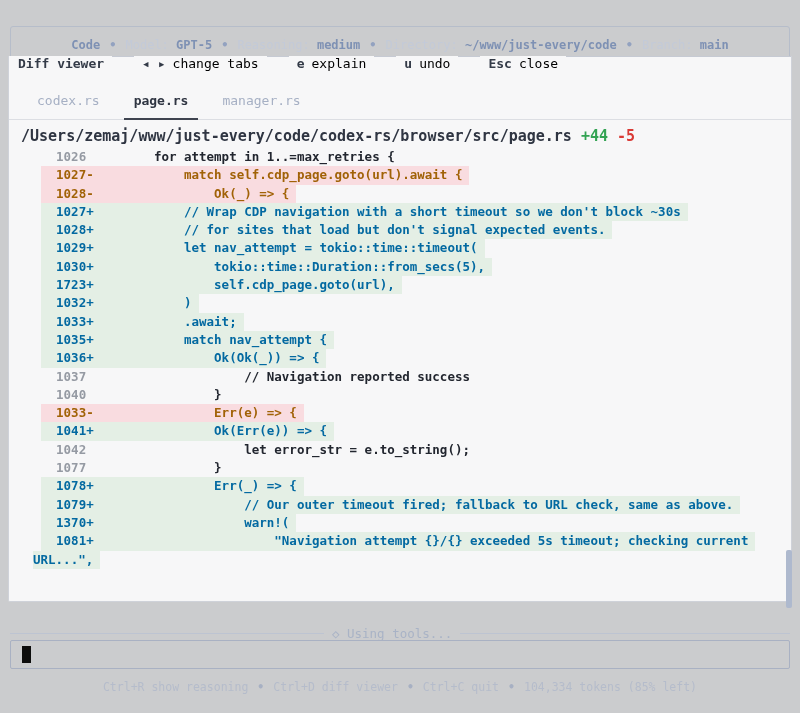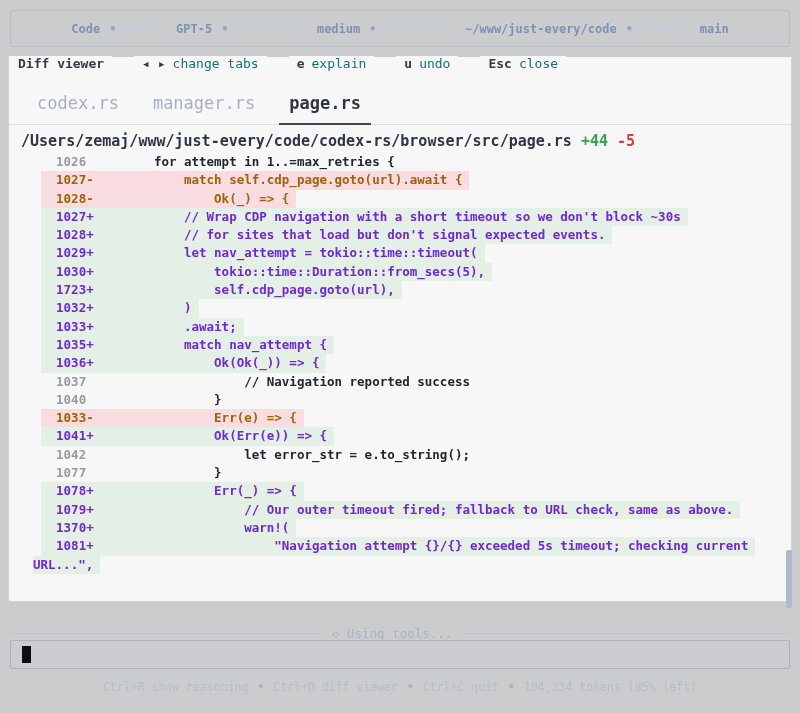--- a/index.html
+++ b/index.html
@@ -3,47 +3,47 @@
 <meta charset="utf-8">
 <style>
   html,body{margin:0;padding:0;}
   body{
     width:800px;height:713px;position:relative;overflow:hidden;
     background:#cbccce;
     font-family:"DejaVu Sans Mono","Liberation Mono",monospace;
   }
   
   .topbar{
-    position:absolute;left:10px;top:10px;width:780px;height:37px;
+    position:absolute;left:10px;top:26px;width:780px;height:37px;
     box-sizing:border-box;border:1px solid #b6bdca;border-radius:3px;
     display:flex;align-items:center;justify-content:center;
     font-size:12px;white-space:pre;
   }
   .tb-val{color:#7e91b4;font-weight:700;}
   .tb-label{color:#c3cad8;}
   .tb-bullet{color:#93a2c0;margin:0 9px;font-weight:700;}
   
   .panel{
     position:absolute;left:8px;top:56px;width:784px;height:546px;
     box-sizing:border-box;background:#f7f7f8;
     border:1px solid #cfd2d9;border-top:none;border-radius:0 0 2px 2px;
   }
   .ptitle{
     height:17px;display:flex;
     padding-left:9px;font-size:13px;white-space:pre;
   }
   .ptitle .strong{color:#343b48;font-weight:700;}
-  .ptitle .soft{color:#0f766e;}
+  .ptitle .soft{color:#000000;}
   .dash{display:inline-block;height:1px;background:#c6cad3;width:22px;margin:0 8px;}
   .dash.grow{flex:1;margin-right:0;}
   .hintpair .strong{margin-right:7px;}
   
   .tabs{
     margin-top:14px;padding-left:18px;border-bottom:1px solid #dcdee3;
-    display:flex;font-size:17px;
+    display:flex;font-size:13px;
   }
   .tab{
     position:relative;padding:6px 10px 11px;margin-right:14px;
     color:#a6b0c4;cursor:default;white-space:pre;
   }
   .tab.active{color:#2f3542;font-weight:700;}
   .tab.active::after{
     content:"";position:absolute;left:0;right:0;bottom:-1px;height:2px;background:#3f4450;
   }
   
@@ -55,21 +55,21 @@
   .fh-del{color:#d93a35;}
   
   .dlines{margin-top:3px;padding-left:32px;font-size:12.5px;font-weight:700;}
   .drow{height:18.3px;line-height:18.3px;white-space:pre;}
   .band{display:inline-block;height:100%;padding-right:7px;}
   .drow .lnum{color:#959aa3;font-weight:700;}
   .drow .code{color:#22262f;}
   .drow.del .band{background:#f9dce0;}
   .drow.del .lnum,.drow.del .code{color:#a16207;}
   .drow.add .band{background:#e4efe5;}
-  .drow.add .lnum,.drow.add .code{color:#6d28d9;}
+  .drow.add .lnum,.drow.add .code{color:#0369a1;}
   .drow.cont .band{margin-left:-8px;}
   
   .thumb{
     position:absolute;right:-1px;top:494px;width:6px;height:58px;
     background:#aeb9ce;border-radius:2px;
   }
   
   .divider{
     position:absolute;left:10px;top:626px;width:780px;height:14px;
     display:flex;align-items:center;font-size:12.5px;color:#a9b3c6;white-space:pre;
@@ -95,22 +95,22 @@
 </style>
 </head>
 <body>
 
 <div class="topbar"><span class="tb-val">Code</span><span class="tb-bullet">•</span><span class="tb-label">Model: </span><span class="tb-val">GPT-5</span><span class="tb-bullet">•</span><span class="tb-label">Reasoning: </span><span class="tb-val">medium</span><span class="tb-bullet">•</span><span class="tb-label">Directory: </span><span class="tb-val">~/www/just-every/code</span><span class="tb-bullet">•</span><span class="tb-label">Branch: </span><span class="tb-val">main</span></div>
 
 <div class="panel">
   <div class="ptitle"><span class="strong">Diff viewer</span><span class="dash"></span><span class="hintpair"><span class="strong">◂ ▸</span><span class="soft">change tabs</span></span><span class="dash"></span><span class="hintpair"><span class="strong">e</span><span class="soft">explain</span></span><span class="dash"></span><span class="hintpair"><span class="strong">u</span><span class="soft">undo</span></span><span class="dash"></span><span class="hintpair"><span class="strong">Esc</span><span class="soft">close</span></span><span class="dash grow"></span></div>
   <div class="tabs">
       <span class="tab">codex.rs</span>
+      <span class="tab active">page.rs</span>
       <span class="tab">manager.rs</span>
-      <span class="tab active">page.rs</span>
     </div>
   <div class="fileheader"><span>/Users/zemaj/www/just-every/code/codex-rs/browser/src/page.rs</span><span> </span><span class="fh-add">+44</span><span> </span><span class="fh-del">-5</span></div>
   <div class="dlines">
       <div class="drow ctx"><span class="band"><span class="lnum">  1026 </span><span class="code">        for attempt in 1..=max_retries {</span></span></div>
       <div class="drow del"><span class="band"><span class="lnum">  1027-</span><span class="code">            match self.cdp_page.goto(url).await {</span></span></div>
       <div class="drow del"><span class="band"><span class="lnum">  1028-</span><span class="code">                Ok(_) =&gt; {</span></span></div>
       <div class="drow add"><span class="band"><span class="lnum">  1027+</span><span class="code">            // Wrap CDP navigation with a short timeout so we don't block ~30s</span></span></div>
       <div class="drow add"><span class="band"><span class="lnum">  1028+</span><span class="code">            // for sites that load but don't signal expected events.</span></span></div>
       <div class="drow add"><span class="band"><span class="lnum">  1029+</span><span class="code">            let nav_attempt = tokio::time::timeout(</span></span></div>
       <div class="drow add"><span class="band"><span class="lnum">  1030+</span><span class="code">                tokio::time::Duration::from_secs(5),</span></span></div>

